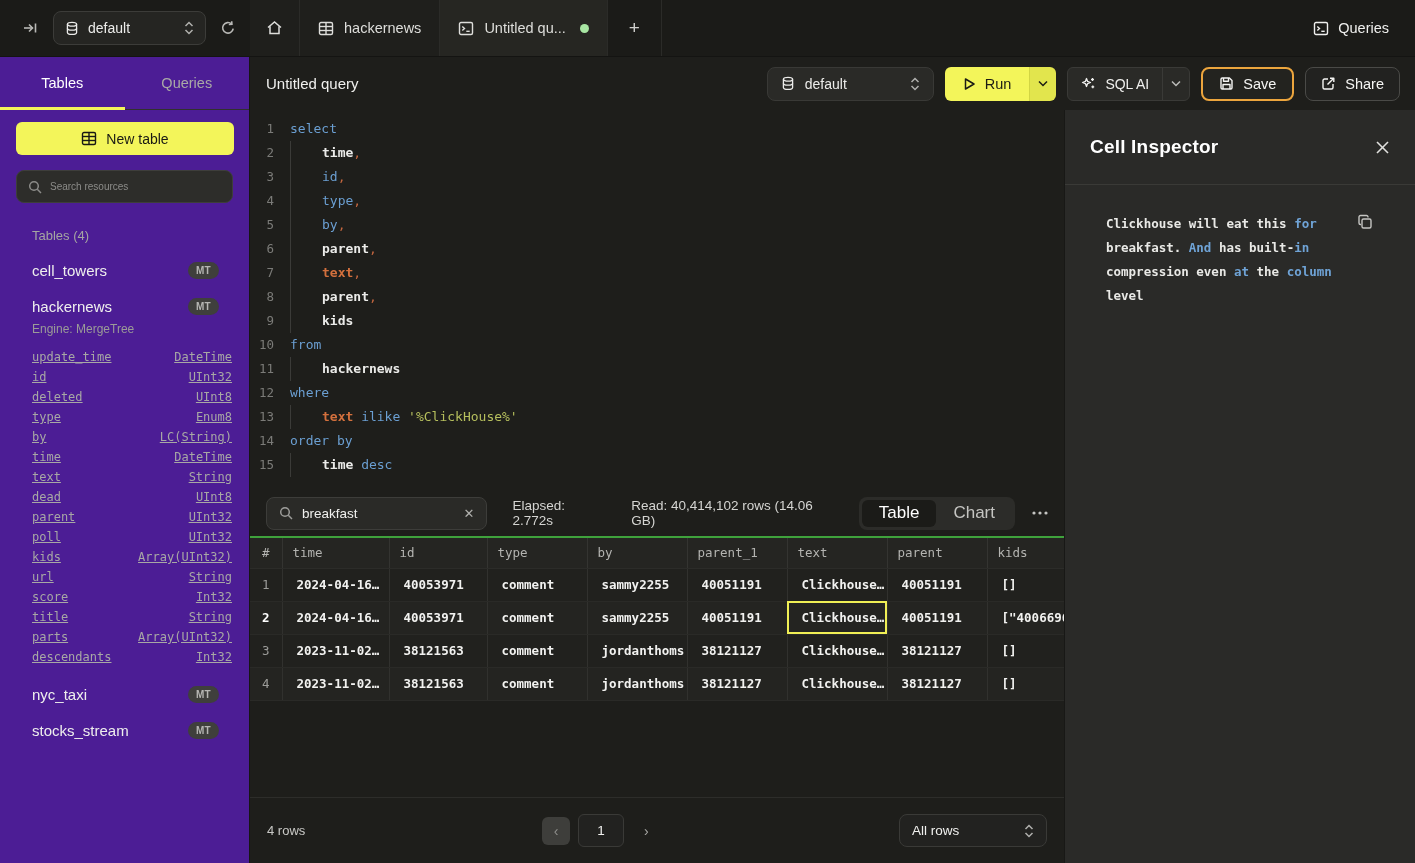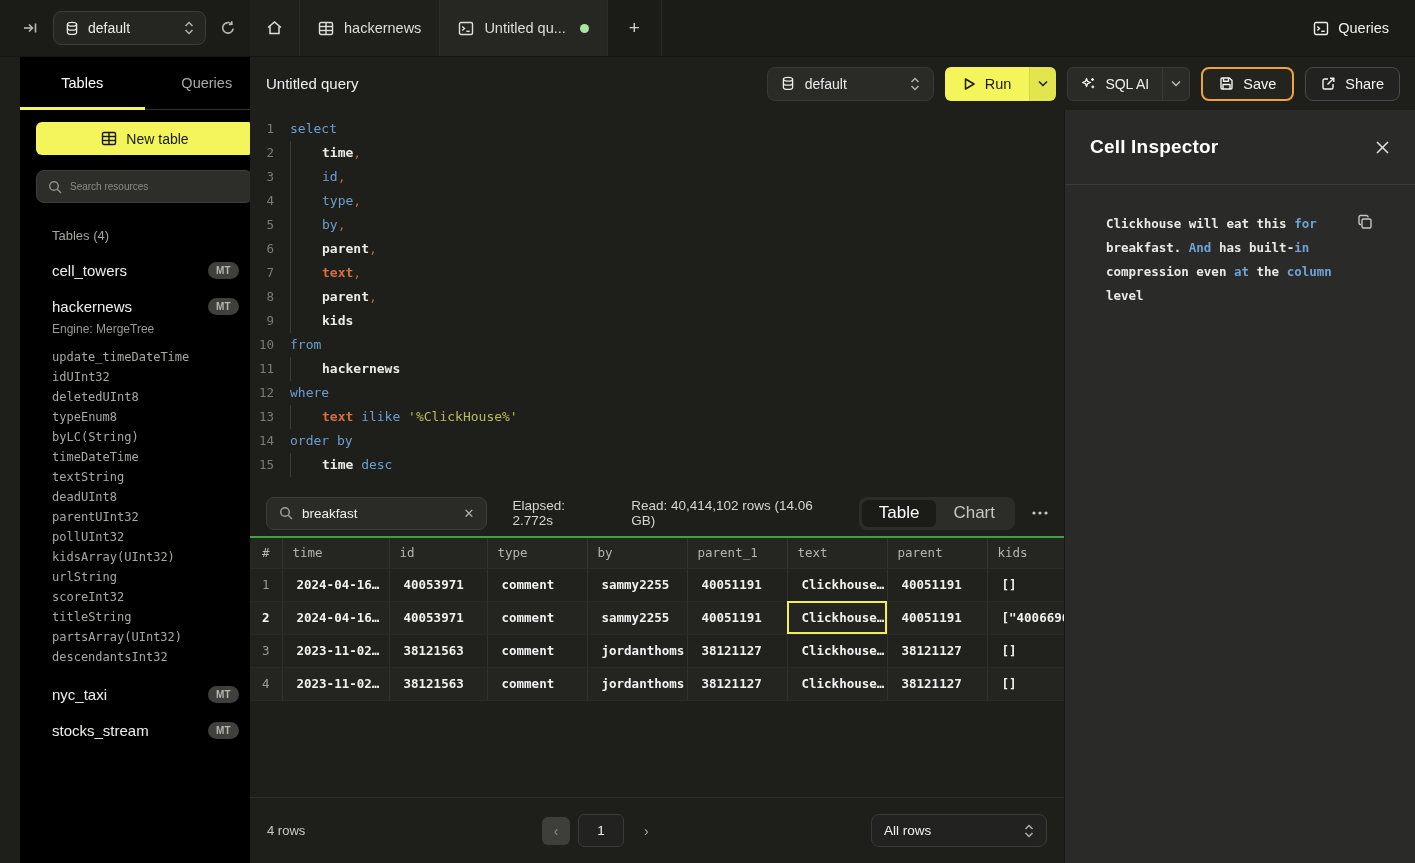--- a/index.html
+++ b/index.html
@@ -32,21 +32,21 @@
   .tab.icon-only { padding:0 16px; }
   .tab.active { background:#262622; }
   .dot { width:9px; height:9px; border-radius:50%; margin-left:4px; }
   .tab-add { display:flex; align-items:center; padding:0 21px; font-size:19px; color:#cfcfcc; cursor:pointer; border-right:1px solid #2b2b28; }
   .tb-right { margin-left:auto; display:flex; align-items:center; padding-right:26px; }
   .queries-link { display:flex; align-items:center; gap:9px; font-size:14.5px; color:#f0f0ee; cursor:pointer; }
 
   
   .sidebar {
     position:absolute; top:57px; left:0; width:250px; bottom:0;
-    background:#000000; border-right:1px solid #161614; overflow:hidden;margin-left:20px;
+    background:#4c1d95; border-right:1px solid #161614; overflow:hidden;
   }
   .sb-tabs { height:53px; display:flex; border-bottom:1px solid #31312e; }
   .sb-tab {
     flex:1; display:flex; align-items:center; justify-content:center;
     font-size:14.5px; color:#a9a9a6; cursor:pointer; position:relative;
   }
   .sb-tab.active { color:#ffffff; }
   .sb-tab.active:after { content:""; position:absolute; left:0; right:0; bottom:-1px; height:3px; background:var(--accent); }
   .new-table {
     display:flex; align-items:center; justify-content:center; gap:9px;
@@ -68,22 +68,22 @@
     display:flex; align-items:center; margin-top:19px; padding:0 30px 0 32px; cursor:pointer;
   }
   .sb-item .tname { font-size:15px; color:#efefed; }
   .badge {
     margin-left:auto; background:#3f3f3c; color:#b6b6b3; font-size:10px; font-weight:700;
     padding:3px 8px; border-radius:9px; letter-spacing:.3px;
   }
   .sb-engine { margin-top:7px; padding-left:32px; font-size:12px; color:#9b9b98; }
   .schema { margin-top:11px; }
   .schema-row {
-    display:flex; justify-content:flex-start; height:20px; align-items:center;
-    padding:0 17px 0 32px; font-family:"DejaVu Sans Mono", monospace; font-size:12px; color:#a8a8a5;
+    display:flex; justify-content:space-between; height:20px; align-items:center;
+    padding:0 17px 0 32px; font-family:"DejaVu Sans Mono", monospace; font-size:12px; color:#a8a8a5;text-decoration:underline;
   }
 
   
   .qheader {
     position:absolute; top:57px; left:250px; right:0; height:53px;
     display:flex; align-items:center; padding:0 15px 0 16px; background:#1e1e1b;
   }
   .qtitle { font-size:15px; color:#f0f0ee; }
   .qcontrols { margin-left:auto; display:flex; align-items:center; gap:11px; }
   .db-select2 {
@@ -162,21 +162,21 @@
   table.results td.selcell { outline:2px solid #f0ef55; outline-offset:-2px; }
 
   .rfooter { height:66px; flex:none; border-top:1px solid #2d2d2a; position:relative; display:flex; align-items:center; padding:0 17px; }
   .rowcount { font-size:13px; color:#c9c9c6; }
   .pager { position:absolute; left:292px; top:0; bottom:0; display:flex; align-items:center; gap:8px; }
   .pg-prev { width:28px; height:28px; background:#3e3e3b; border-radius:6px; display:flex; align-items:center; justify-content:center; color:#8f8f8c; cursor:pointer; font-size:14px; }
   .pg-page { width:46px; height:33px; background:#222220; border:1px solid #3a3a37; border-radius:6px; display:flex; align-items:center; justify-content:center; }
   .pg-page input { width:100%; border:none; background:transparent; outline:none; color:#f0f0ee; text-align:center; font-size:13.5px; font-family:inherit; }
   .pg-next { margin-left:12px; color:#a8a8a5; cursor:pointer; font-size:14px; }
   .pagesize {
-    position:absolute; right:17px; top:16px; width:176px; height:33px;
+    position:absolute; right:17px; top:16px; width:148px; height:33px;
     background:#222220; border:1px solid #3a3a37; border-radius:8px;
     display:flex; align-items:center; padding:0 12px; font-size:13.5px; color:#f0f0ee; cursor:pointer;
   }
   .pagesize .chev { margin-left:auto; color:#b0b0ad; }
 
   
   .inspector {
     position:absolute; top:110px; left:1064px; right:0; bottom:0;
     background:#2a2a28; border-left:1px solid #181816;
   }

